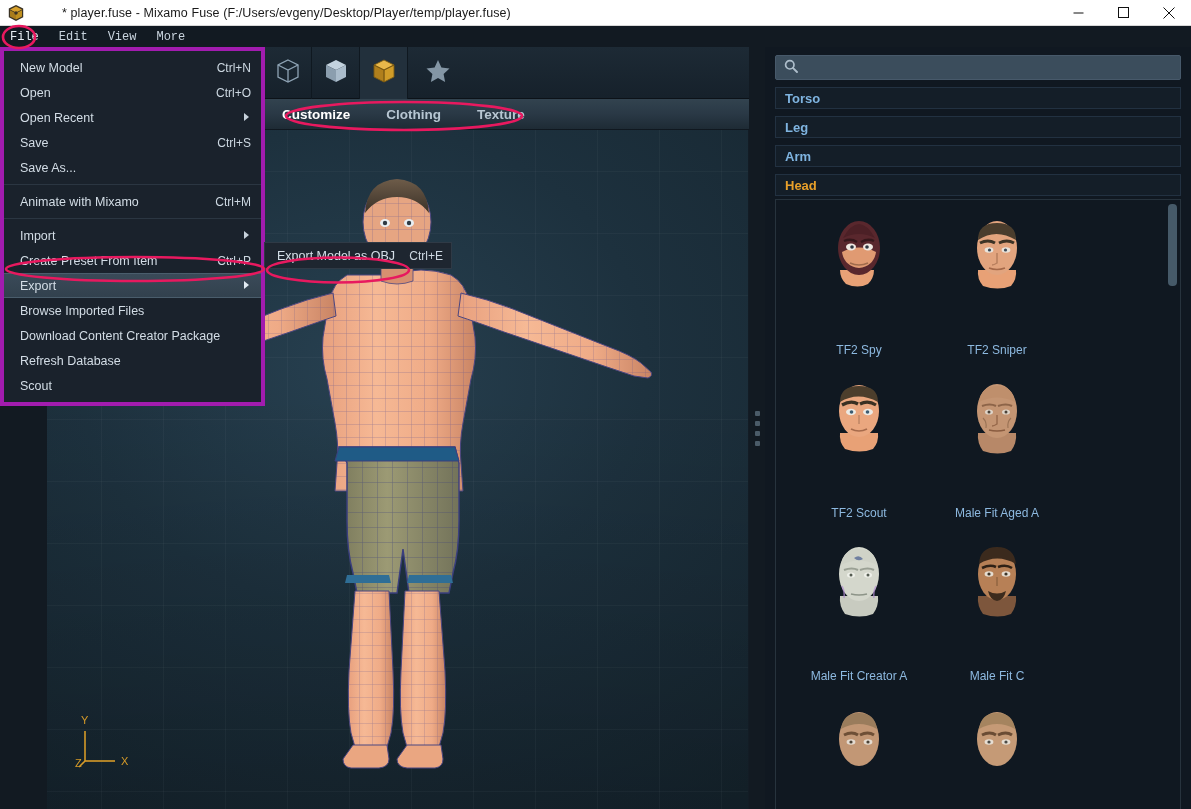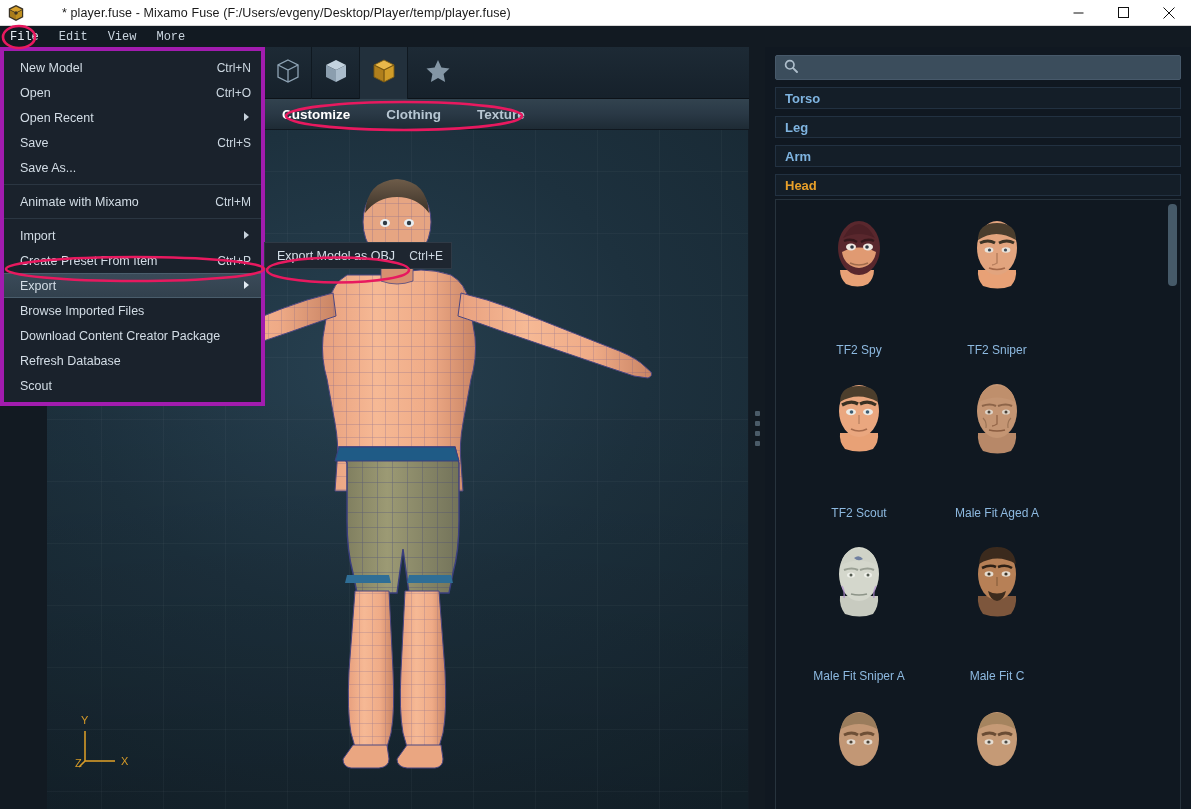--- a/index.html
+++ b/index.html
@@ -498,21 +498,21 @@
             <path d="M32 34 q8 -3 14 0 M48 34 q8 -3 14 0" stroke="#9aa094" stroke-width="2.2" fill="none"></path>
             <ellipse cx="39" cy="39" rx="4" ry="2.6" fill="#eef0e9"></ellipse>
             <ellipse cx="56" cy="39" rx="4" ry="2.6" fill="#eef0e9"></ellipse>
             <circle cx="39" cy="39" r="1.5" fill="#555c52"></circle>
             <circle cx="56" cy="39" r="1.5" fill="#555c52"></circle>
             <path d="M39 58 q8 2 16 0" stroke="#8d9488" stroke-width="1.7" fill="none"></path>
             <path d="M30 50 q3 6 2 12" stroke="#b08bd0" stroke-width="1.6" fill="none" opacity="0.7"></path>
             <path d="M64 50 q-3 6 -2 12" stroke="#b08bd0" stroke-width="1.6" fill="none" opacity="0.7"></path>
           </svg>
         </div>
-        <div class="thumb-label">Male Fit Sniper A</div>
+        <div class="thumb-label">Male Fit Creator A</div>
       </div>
 
       <div class="thumb-cell">
         <div class="thumb-img">
           <svg width="94" height="94" viewBox="0 0 94 94">
             <path d="M33 78 q-6 -8 -5 -18 l38 0 q1 10 -5 18 q-13 5 -28 0 z" fill="#7d563c"></path>
             <ellipse cx="47" cy="38" rx="19" ry="26" fill="#b78056"></ellipse>
             <path d="M29 28 q18 -11 37 0 q-2 -17 -19 -17 q-17 0 -18 17z" fill="#3b2a1d"></path>
             <path d="M32 32 q8 -4 14 -1 M48 31 q8 -3 14 1" stroke="#2f2116" stroke-width="2.6" fill="none"></path>
             <ellipse cx="39" cy="38" rx="4.4" ry="2.8" fill="#e6ddd1"></ellipse>

